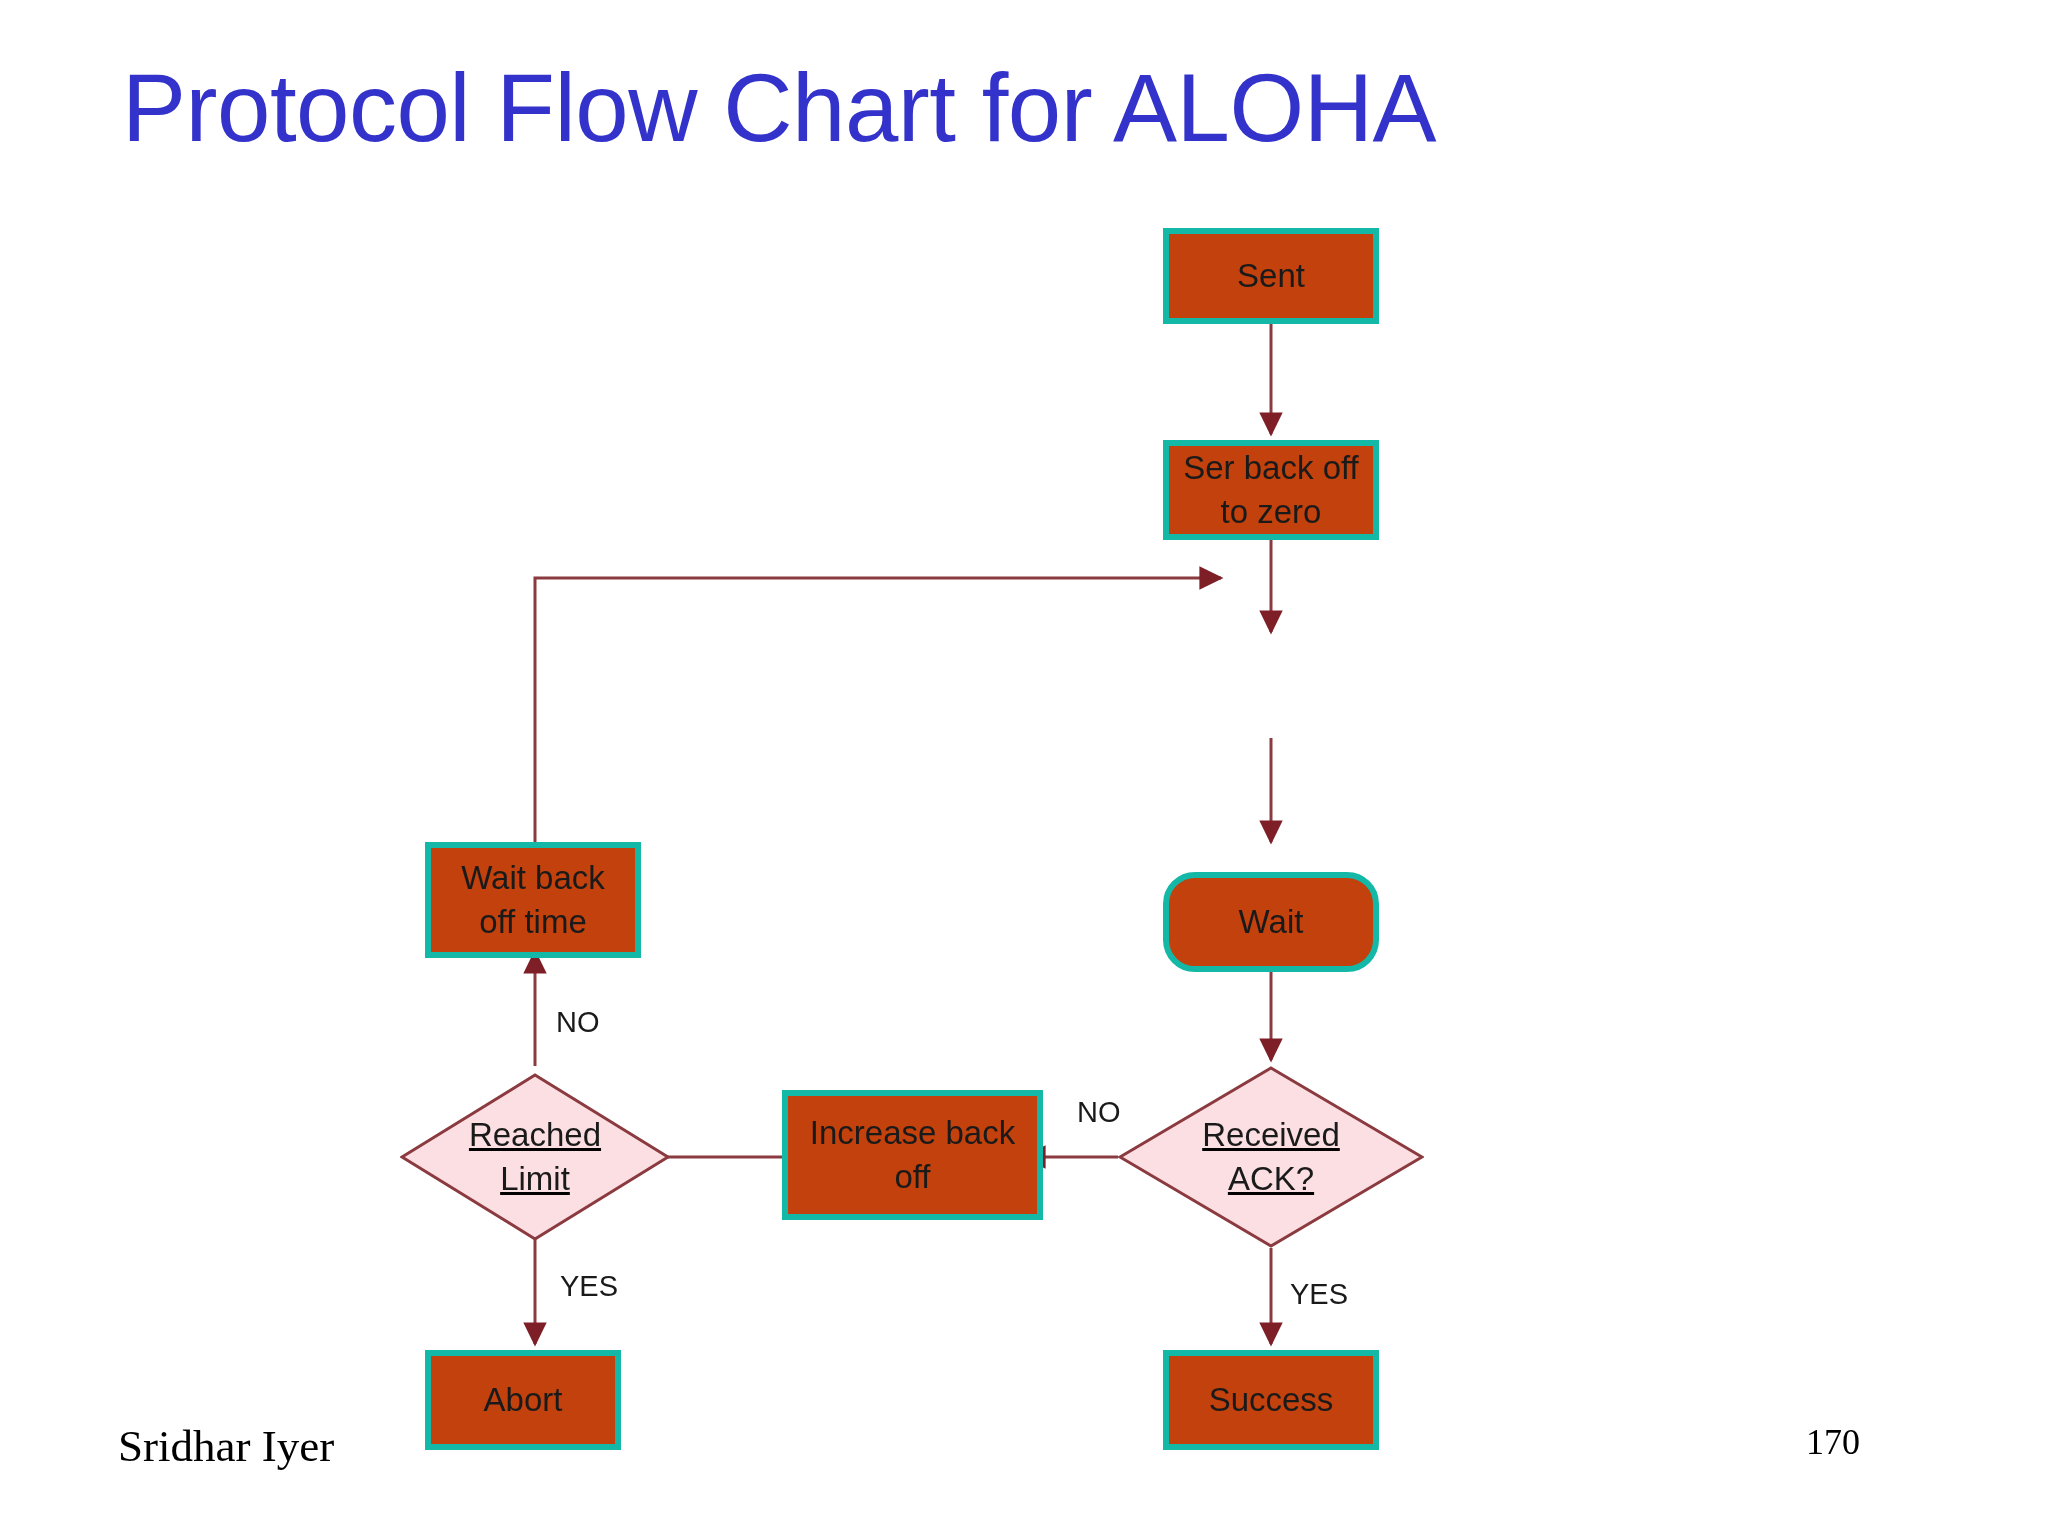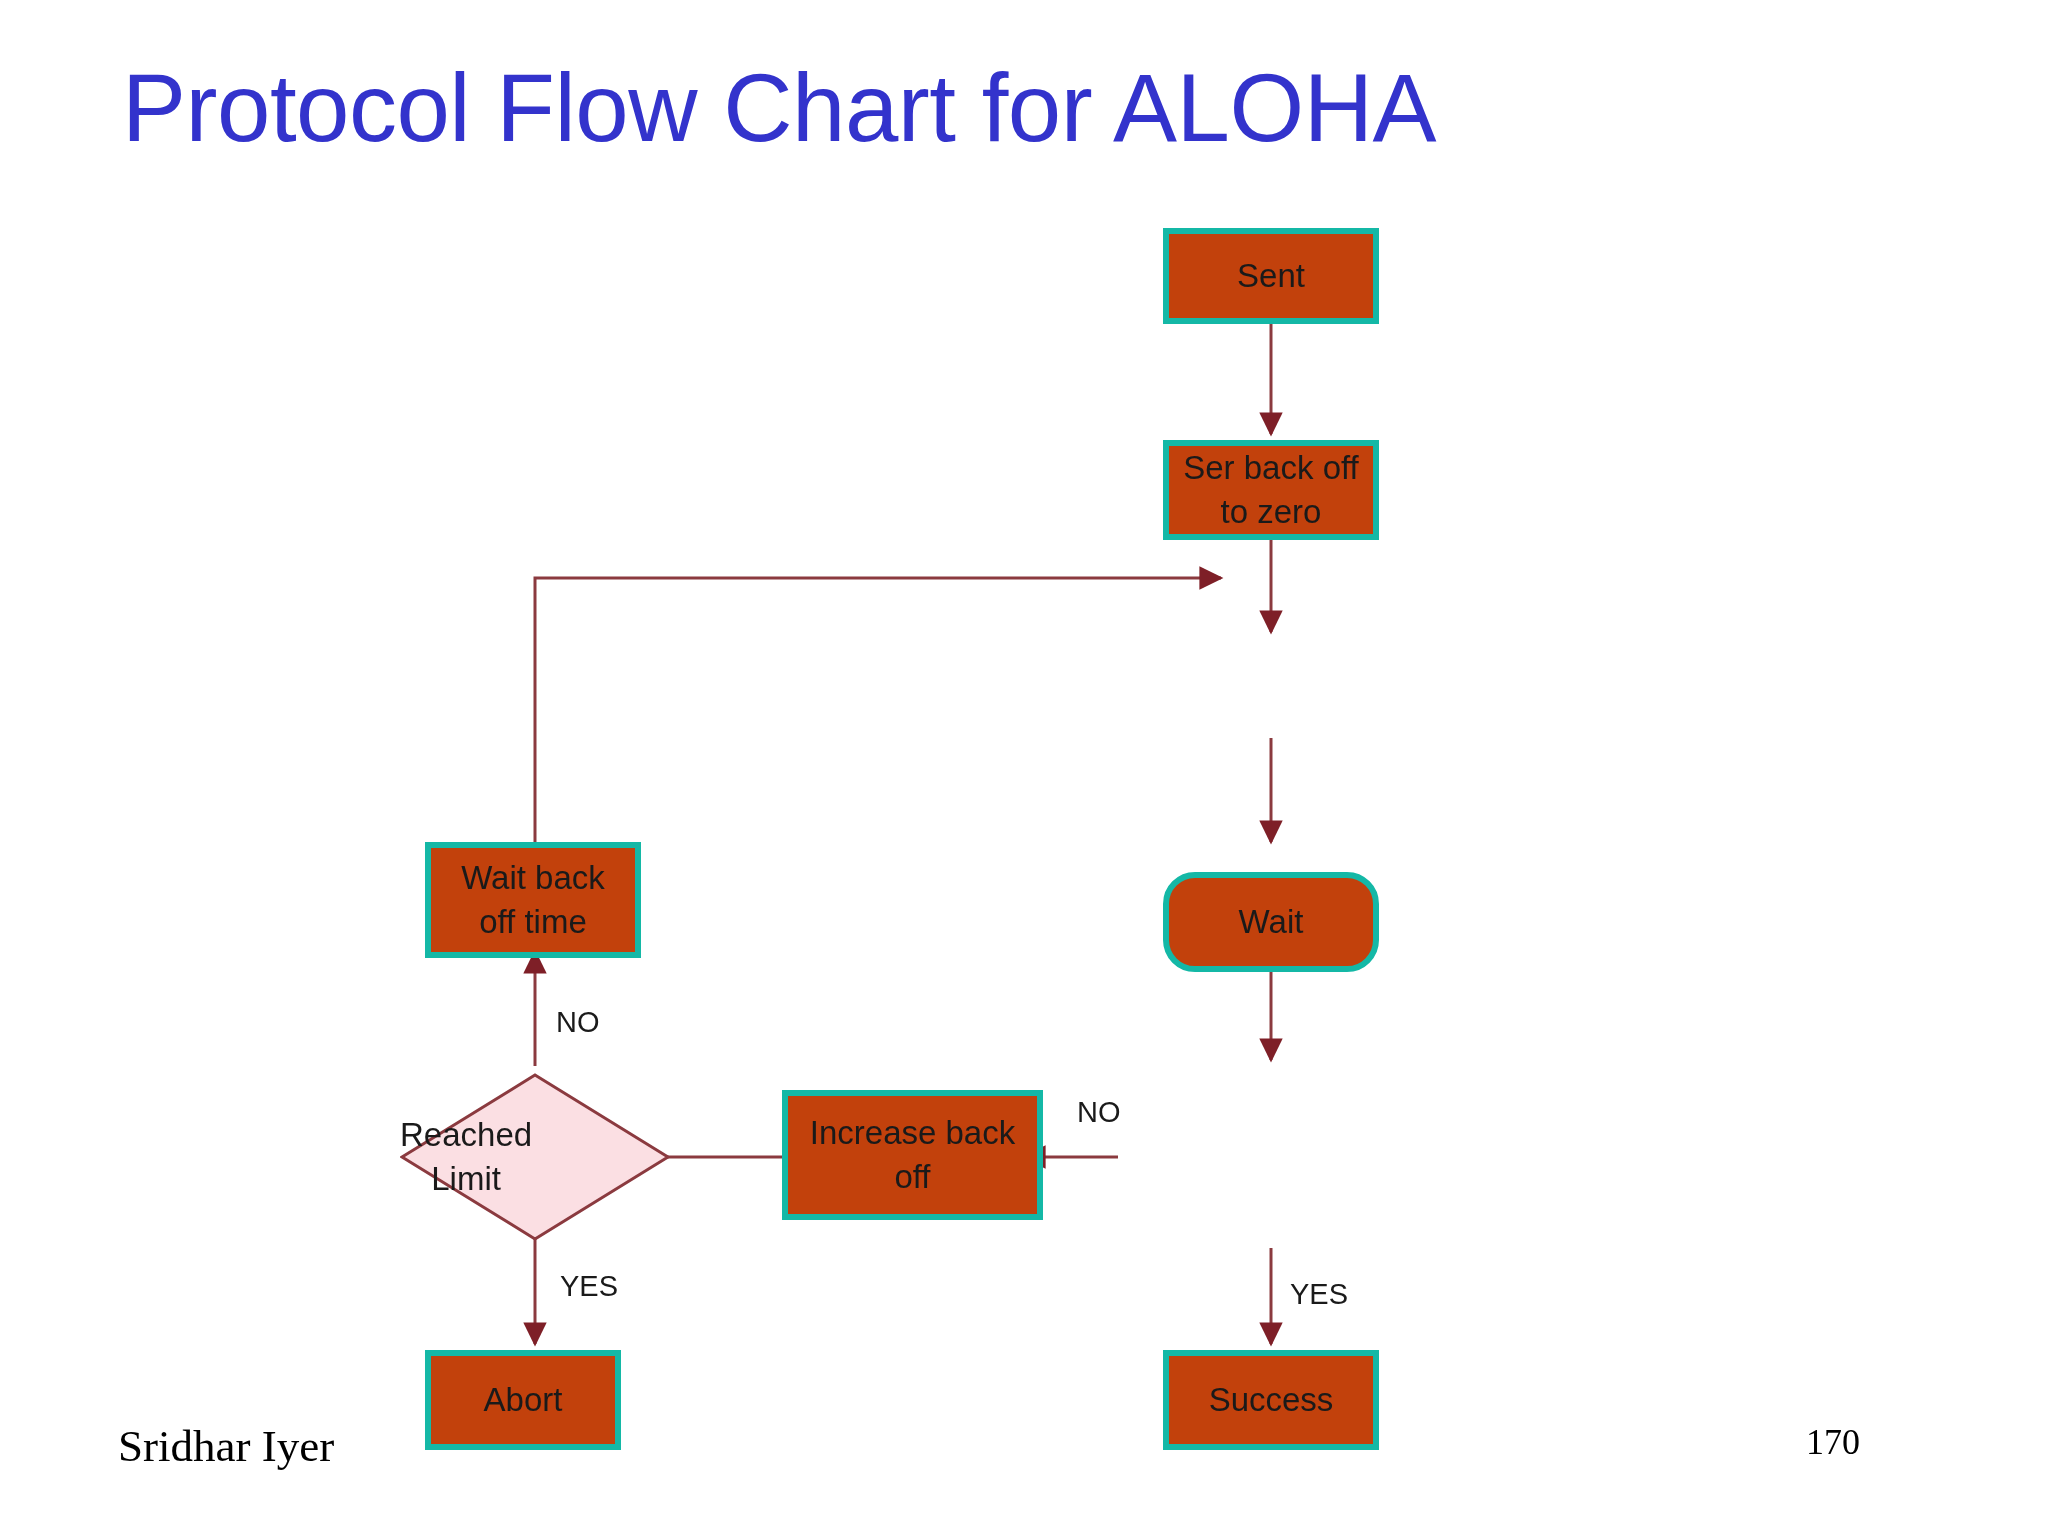--- a/index.html
+++ b/index.html
@@ -87,21 +87,22 @@
     font-size: 33px;
     color: #1a1a1a;
     line-height: 1.32;
     padding: 0 6px;
   }
 
   .decision {
     position: absolute;
     display: flex;
     align-items: center;
-    justify-content: flex-start;
+    justify-content: center;
+    text-decoration: underline;
   }
   .decision .dia-shape {
     position: absolute;
     left: 0;
     top: 0;
     width: 100%;
     height: 100%;
   }
   .decision .node-label {
     position: relative;
@@ -169,20 +170,26 @@
 
     <div class="node proc" style="left:1163px; top:440px; width:216px; height:100px;">
       <span class="node-label">Ser back off<br>to zero</span>
     </div>
 
 
     <div class="node proc" style="left:1163px; top:872px; width:216px; height:100px;border-radius:32px;">
       <span class="node-label">Wait</span>
     </div>
 
+    <div class="decision" style="left:1118px; top:1066px; width:306px; height:182px;">
+      <svg class="dia-shape" viewBox="0 0 306 182" preserveAspectRatio="none">
+        <polygon points="153,2 304,91 153,180 2,91" fill="#fbdfe3" stroke="#8b3a3f" stroke-width="3"></polygon>
+      </svg>
+      <span class="node-label">Received<br>ACK?</span>
+    </div>
 
     <div class="node proc" style="left:782px; top:1090px; width:261px; height:130px;">
       <span class="node-label">Increase back<br>off</span>
     </div>
 
     <div class="decision" style="left:400px; top:1073px; width:270px; height:168px;">
       <svg class="dia-shape" viewBox="0 0 270 168" preserveAspectRatio="none">
         <polygon points="135,2 268,84 135,166 2,84" fill="#fbdfe3" stroke="#8b3a3f" stroke-width="3"></polygon>
       </svg>
       <span class="node-label">Reached<br>Limit</span>

